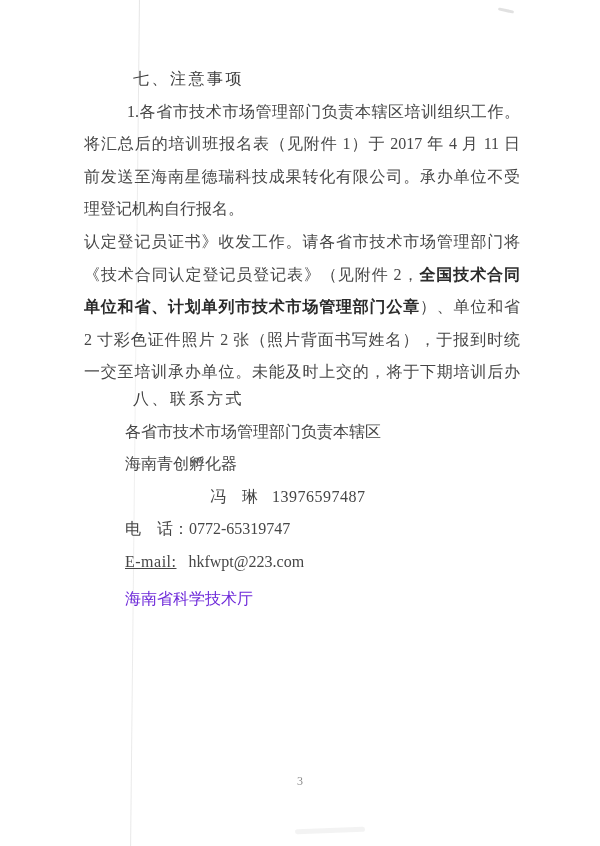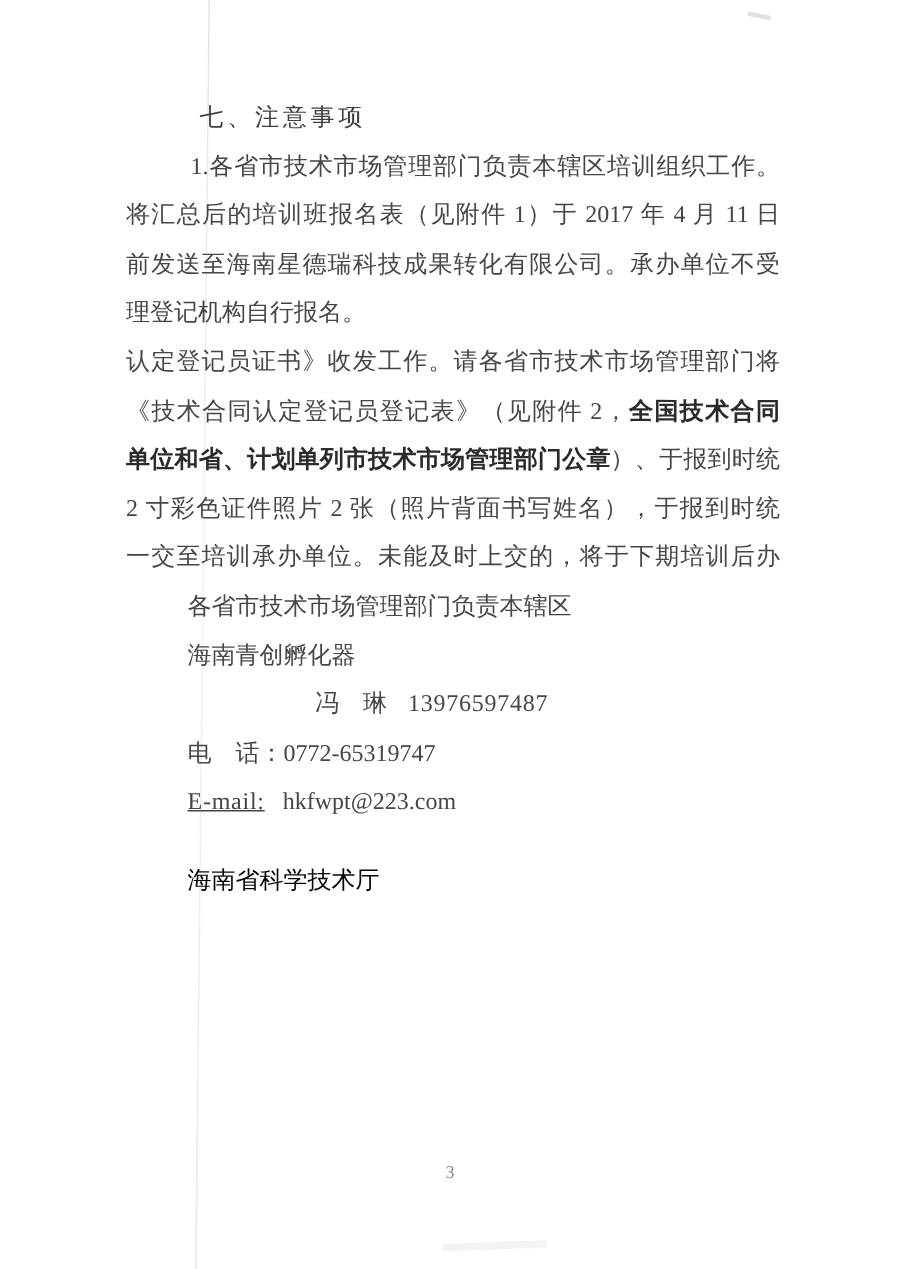--- a/index.html
+++ b/index.html
@@ -23,21 +23,21 @@
   .line { line-height: 32.6px; min-height: 32.6px; }
   .j { text-align: justify; text-align-last: justify; }
   .indent { text-indent: 43px; }
   .heading { padding-left: 49px; letter-spacing: 2.5px; color: #3f3f3f; }
   .tight { margin-top: -6px; }
   .ind { padding-left: 41px; }
   .bold { font-weight: 700; color: #2b2b2b; }
   .phone { margin-left: 14px; letter-spacing: 0.5px; }
   .spacer { display: inline-block; width: 85px; }
   .email-label { margin-right: 12px; letter-spacing: 0.5px; text-decoration: underline; }
-  .signature { margin-top: 20px; color: #000000; }
+  .signature { margin-top: 4px; color: #6d28d9; }
   .page-number {
     position: absolute;
     left: 0; right: 0;
     top: 774px;
     text-align: center;
     font-size: 12px;
     color: #8a8a8a;
   }
   .fold-line {
     position: absolute;
@@ -79,25 +79,26 @@
     <div class="line j indent">1.各省市技术市场管理部门负责本辖区培训组织工作。</div>
     <div class="line j">将汇总后的培训班报名表（见附件 1）于 2017 年 4 月 11 日</div>
     <div class="line j">前发送至海南星德瑞科技成果转化有限公司。承办单位不受</div>
     <div class="line">理登记机构自行报名。</div>
 
     <div class="line j">认定登记员证书》收发工作。请各省市技术市场管理部门将</div>
     <div class="line j">
       <span>《技术合同认定登记员登记表》（见附件 2，</span><span class="bold">全国技术合同</span>
     </div>
     <div class="line j">
-      <span class="bold">单位和省、计划单列市技术市场管理部门公章</span><span>）、于报到时统</span>
+      <span class="bold">单位和省、计划单列市技术市场管理部门公章</span><span>）、单位和省</span>
     </div>
     <div class="line j">2 寸彩色证件照片 2 张（照片背面书写姓名），于报到时统</div>
     <div class="line j">一交至培训承办单位。未能及时上交的，将于下期培训后办</div>
 
+    <div class="line heading tight">八、联系方式</div>
     <div class="line ind">各省市技术市场管理部门负责本辖区</div>
     <div class="line ind">海南青创孵化器</div>
 
     <div class="line ind">
       <span class="spacer"></span><span>冯　琳</span><span class="phone">13976597487</span>
     </div>
     <div class="line ind">
       <span>电　话：</span><span>0772-65319747</span>
     </div>
     <div class="line ind">

